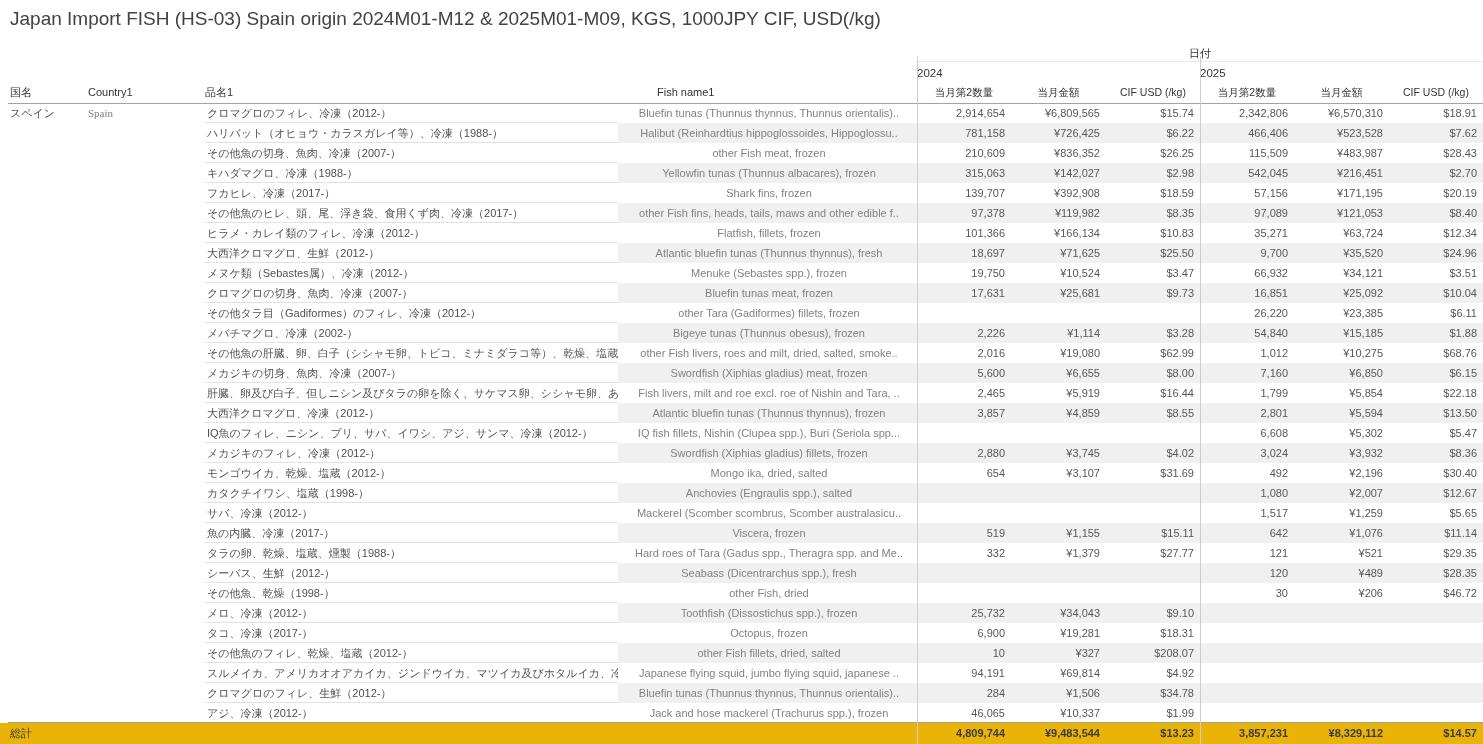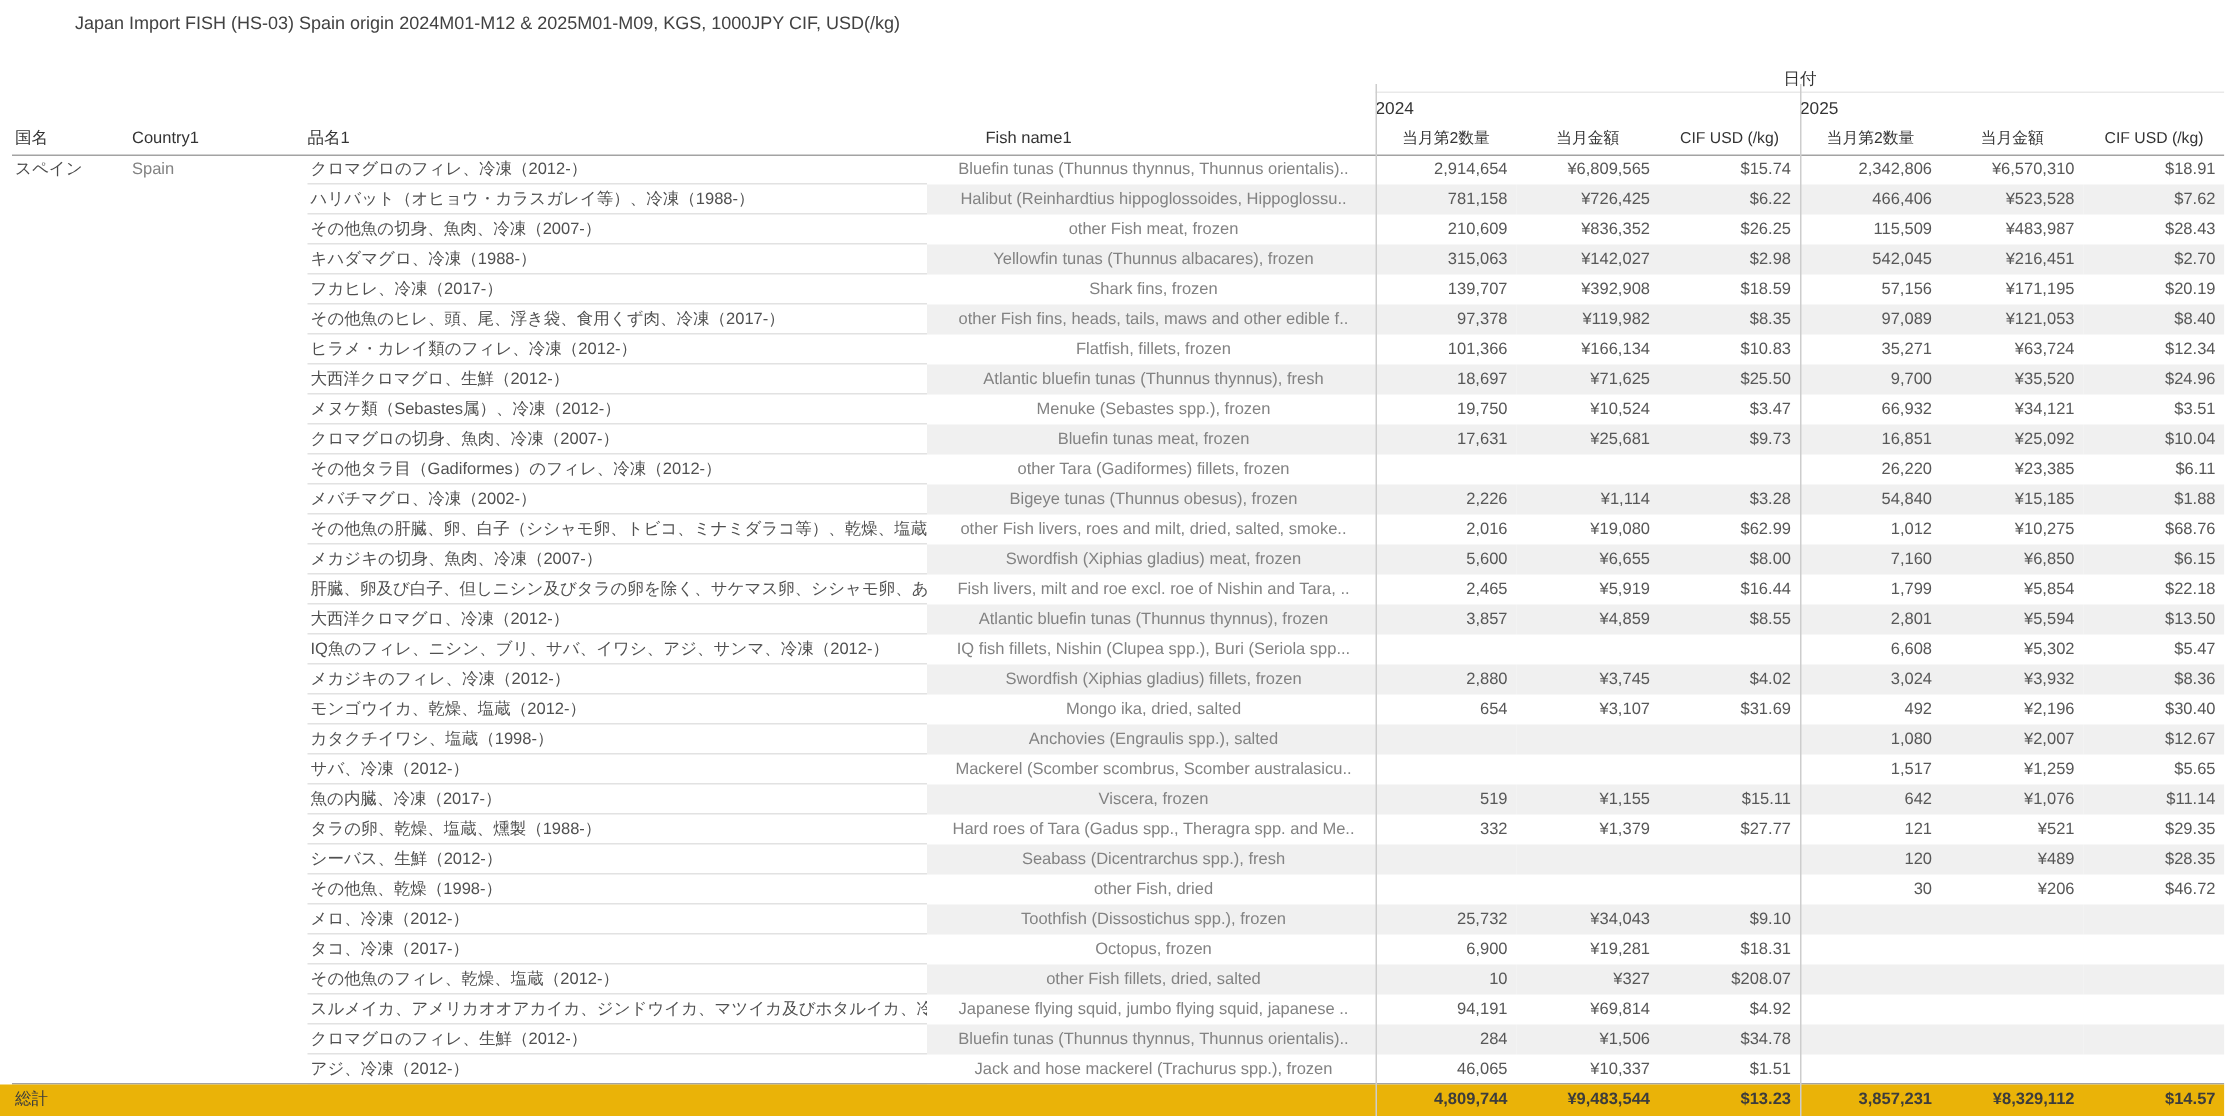--- a/index.html
+++ b/index.html
@@ -1,41 +1,41 @@
 <!DOCTYPE html>
 <html><head>
 <meta charset="utf-8">
 <style>
   html,body{margin:0;padding:0;background:#ffffff;}
   .sheet{
     position:relative;width:1483px;height:744px;background:#fff;overflow:hidden;
     font-family:"Liberation Sans","DejaVu Sans",sans-serif;color:#555;
     -webkit-font-smoothing:antialiased;
   }
-  .title{position:absolute;left:10px;top:8px;font-size:12px;color:#424242;white-space:nowrap;margin-left:40px;}
+  .title{position:absolute;left:10px;top:8px;font-size:19px;color:#424242;white-space:nowrap;}
   .date-field{position:absolute;left:917px;top:45px;width:566px;height:16px;text-align:center;
     font-size:11px;color:#333;line-height:16px;}
   .year{position:absolute;top:64px;height:18px;width:283px;text-align:left;font-size:11.5px;
     color:#333;font-weight:500;line-height:18px;}
   .year.g1{left:917px;} .year.g2{left:1200px;}
   .dimhdr{position:absolute;top:82px;height:21px;line-height:21px;font-size:11px;color:#333;font-weight:500;white-space:nowrap;}
   .mhdr{position:absolute;top:82px;height:21px;line-height:21px;font-size:10.5px;color:#333;text-align:center;white-space:nowrap;overflow:hidden;}
   .hline{position:absolute;height:1px;background:#a3a3a3;}
   .subline{position:absolute;height:1px;background:#e9e9e9;}
   .vline{position:absolute;width:1px;top:56px;height:688px;background:#cdcdcd;z-index:5;}
   .rows{position:absolute;left:0;top:103px;width:1483px;}
   .trow{display:flex;height:20px;margin-left:205px;width:1278px;}
   .cell{box-sizing:border-box;height:20px;line-height:20px;font-size:11px;white-space:nowrap;overflow:hidden;}
   .cell.product{width:413px;color:#505050;border-bottom:1px solid #e2e2e2;padding-left:2px;}
   .cell.fish{width:299px;color:#828282;padding-left:3px;text-align:center;}
   .cell.num{text-align:right;padding-right:6px;color:#575757;}
   .w1{width:94px;} .w2{width:95px;} .w3{width:94px;}
   .trow:nth-child(even) .bd{background:#f0f0f0;}
   .country-jp{position:absolute;left:10px;top:103px;height:20px;line-height:20px;font-size:11px;color:#4a4a4a;}
-  .country-en{position:absolute;left:88px;top:103px;height:20px;line-height:20px;font-size:11px;color:#828282;}
+  .country-en{position:absolute;left:88px;top:103px;height:20px;line-height:20px;font-size:11px;color:#828282;font-family:Liberation Serif, serif;}
   .total-row{position:absolute;left:0;top:723px;width:1483px;height:21px;background:#eab308;display:flex;}
   .total-row .cell{height:21px;line-height:21px;}
   .total-label{box-sizing:border-box;width:917px;padding-left:10px;font-size:11px;color:#3c3c3c;line-height:21px;}
   .total-row .num{font-weight:bold;color:#3c3c3c;}
 </style>
 </head>
 <body>
 
 <div class="sheet">
 
@@ -364,21 +364,21 @@
       <div class="cell num bd w3">$34.78</div>
       <div class="cell num bd w1"></div>
       <div class="cell num bd w2"></div>
       <div class="cell num bd w3"></div>
     </div>
       <div class="trow">
       <div class="cell product">アジ、冷凍（2012-）</div>
       <div class="cell fish bd">Jack and hose mackerel (Trachurus spp.), frozen</div>
       <div class="cell num bd w1">46,065</div>
       <div class="cell num bd w2">¥10,337</div>
-      <div class="cell num bd w3">$1.51</div>
+      <div class="cell num bd w3">$1.99</div>
       <div class="cell num bd w1"></div>
       <div class="cell num bd w2"></div>
       <div class="cell num bd w3"></div>
     </div>
     </div>
 
   <div class="hline" style="left:8px;top:722px;width:1475px;"></div>
 
   <div class="total-row">
     <div class="total-label">総計</div>

